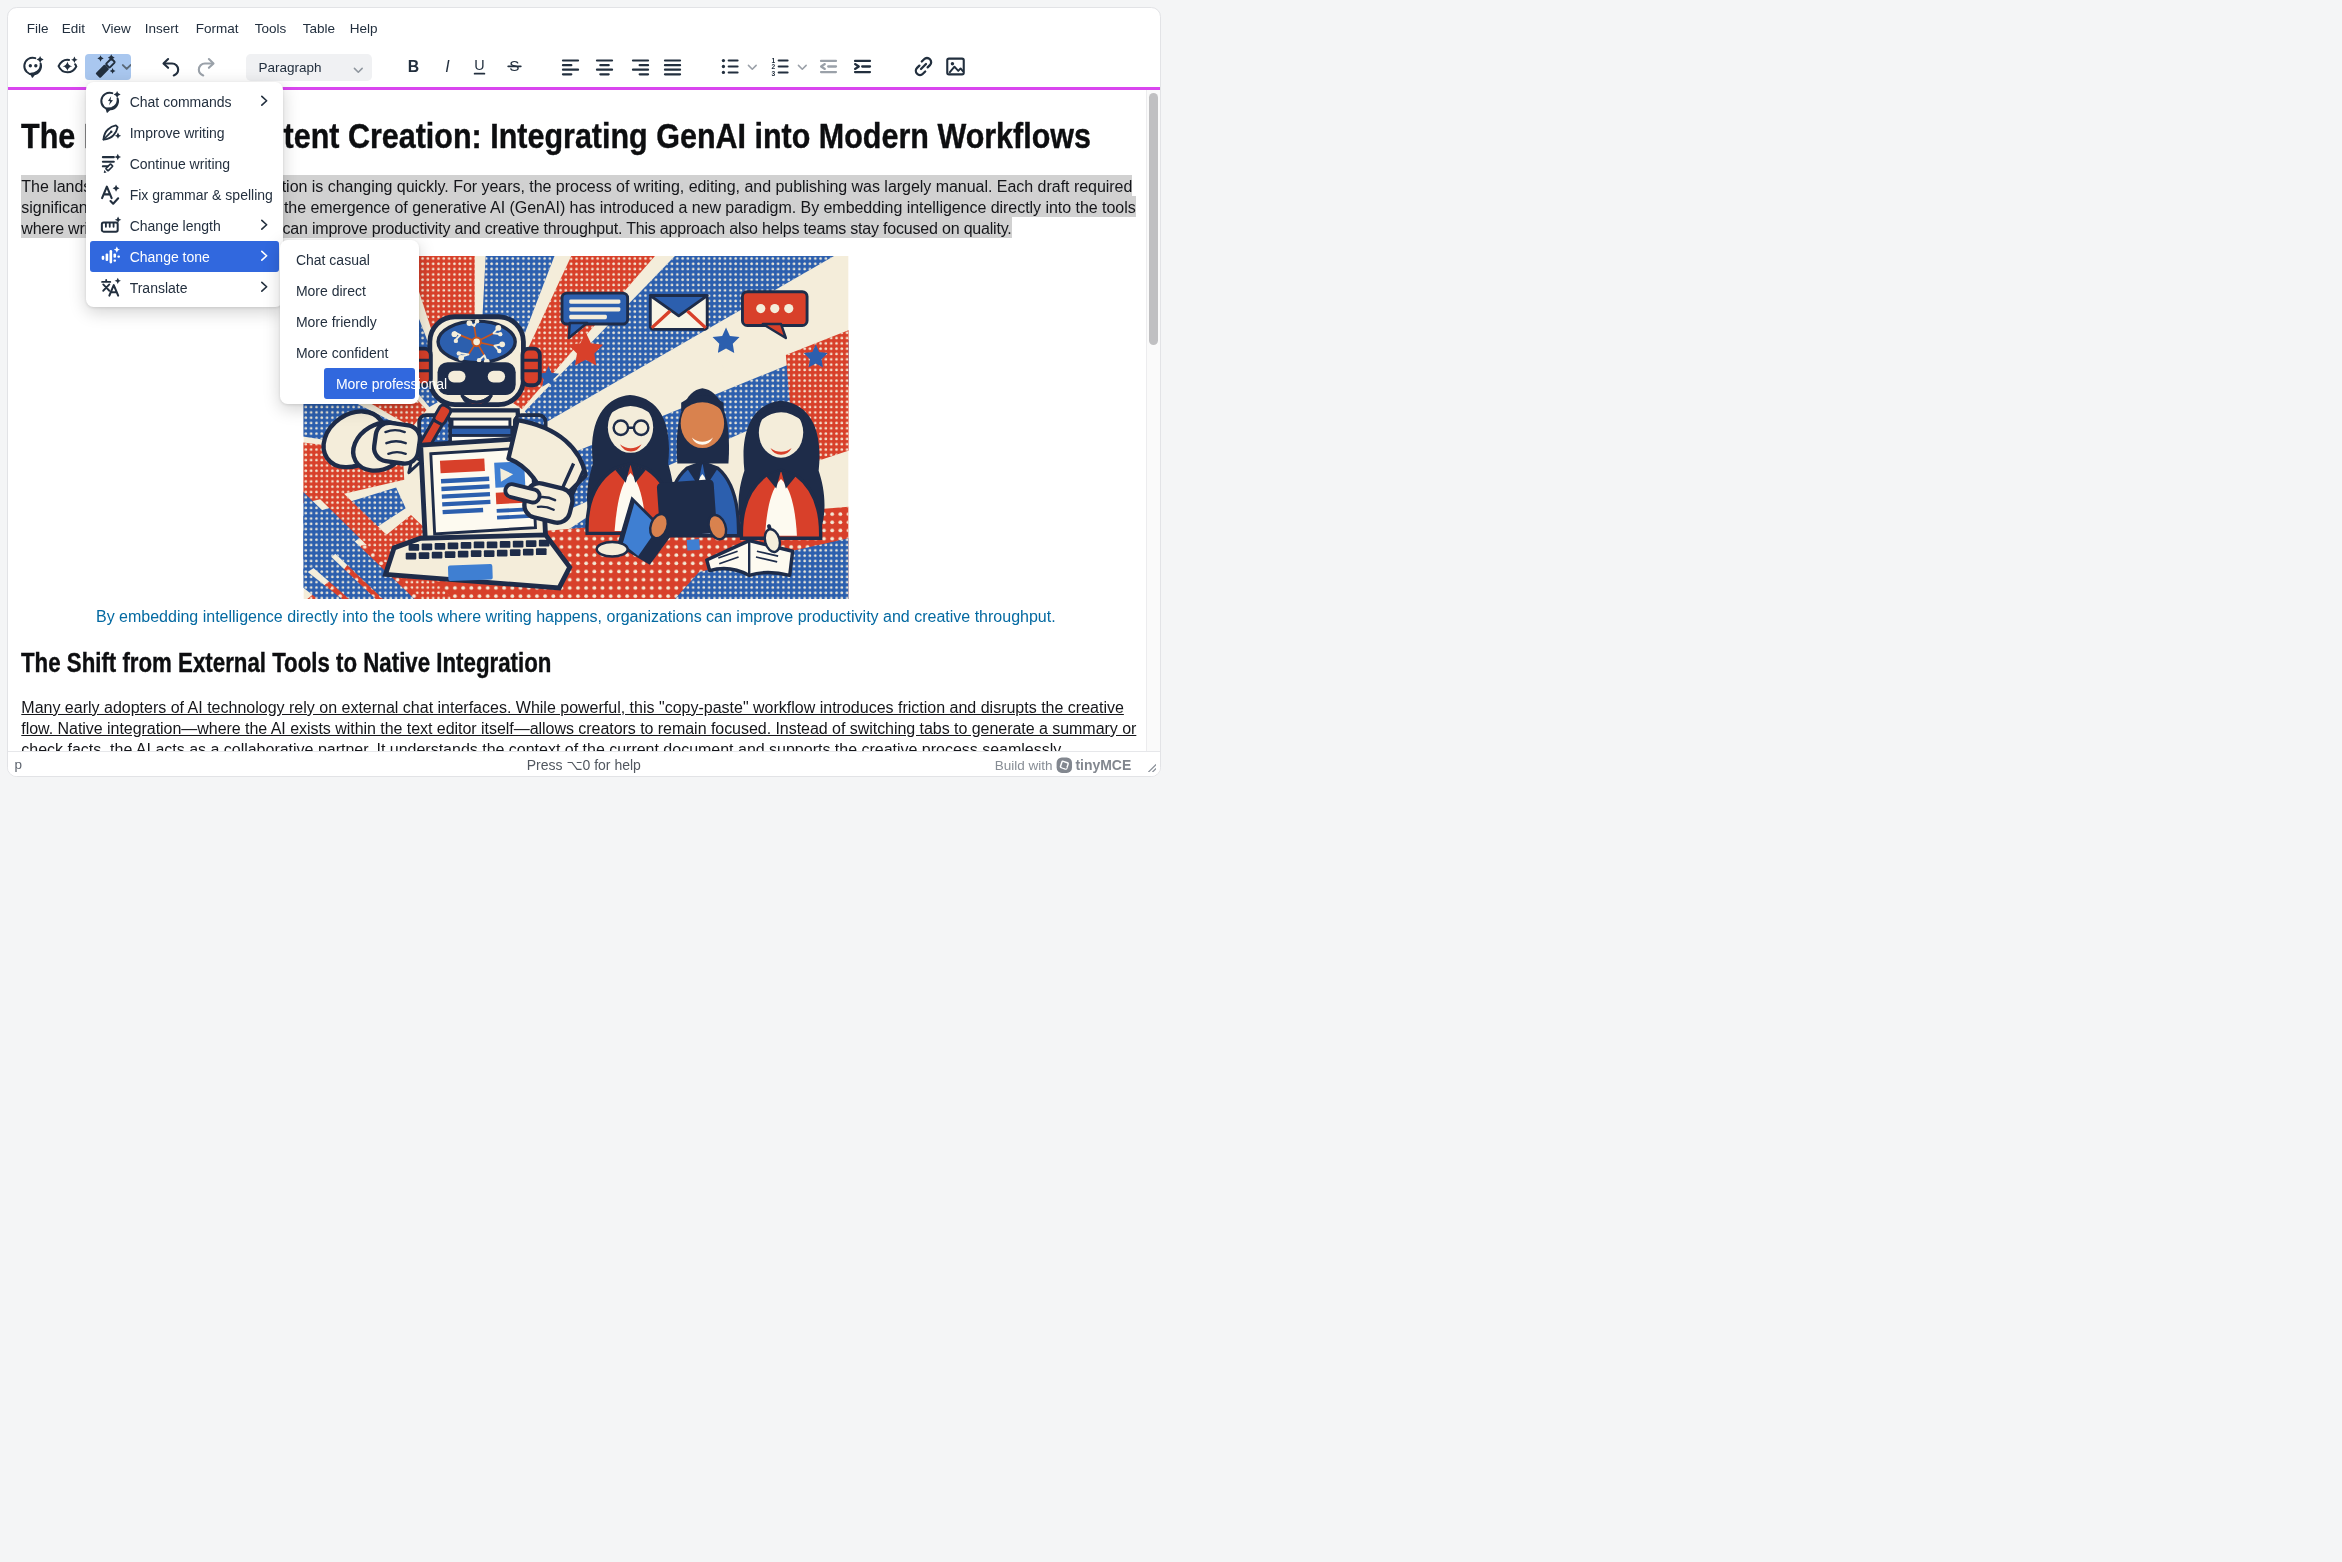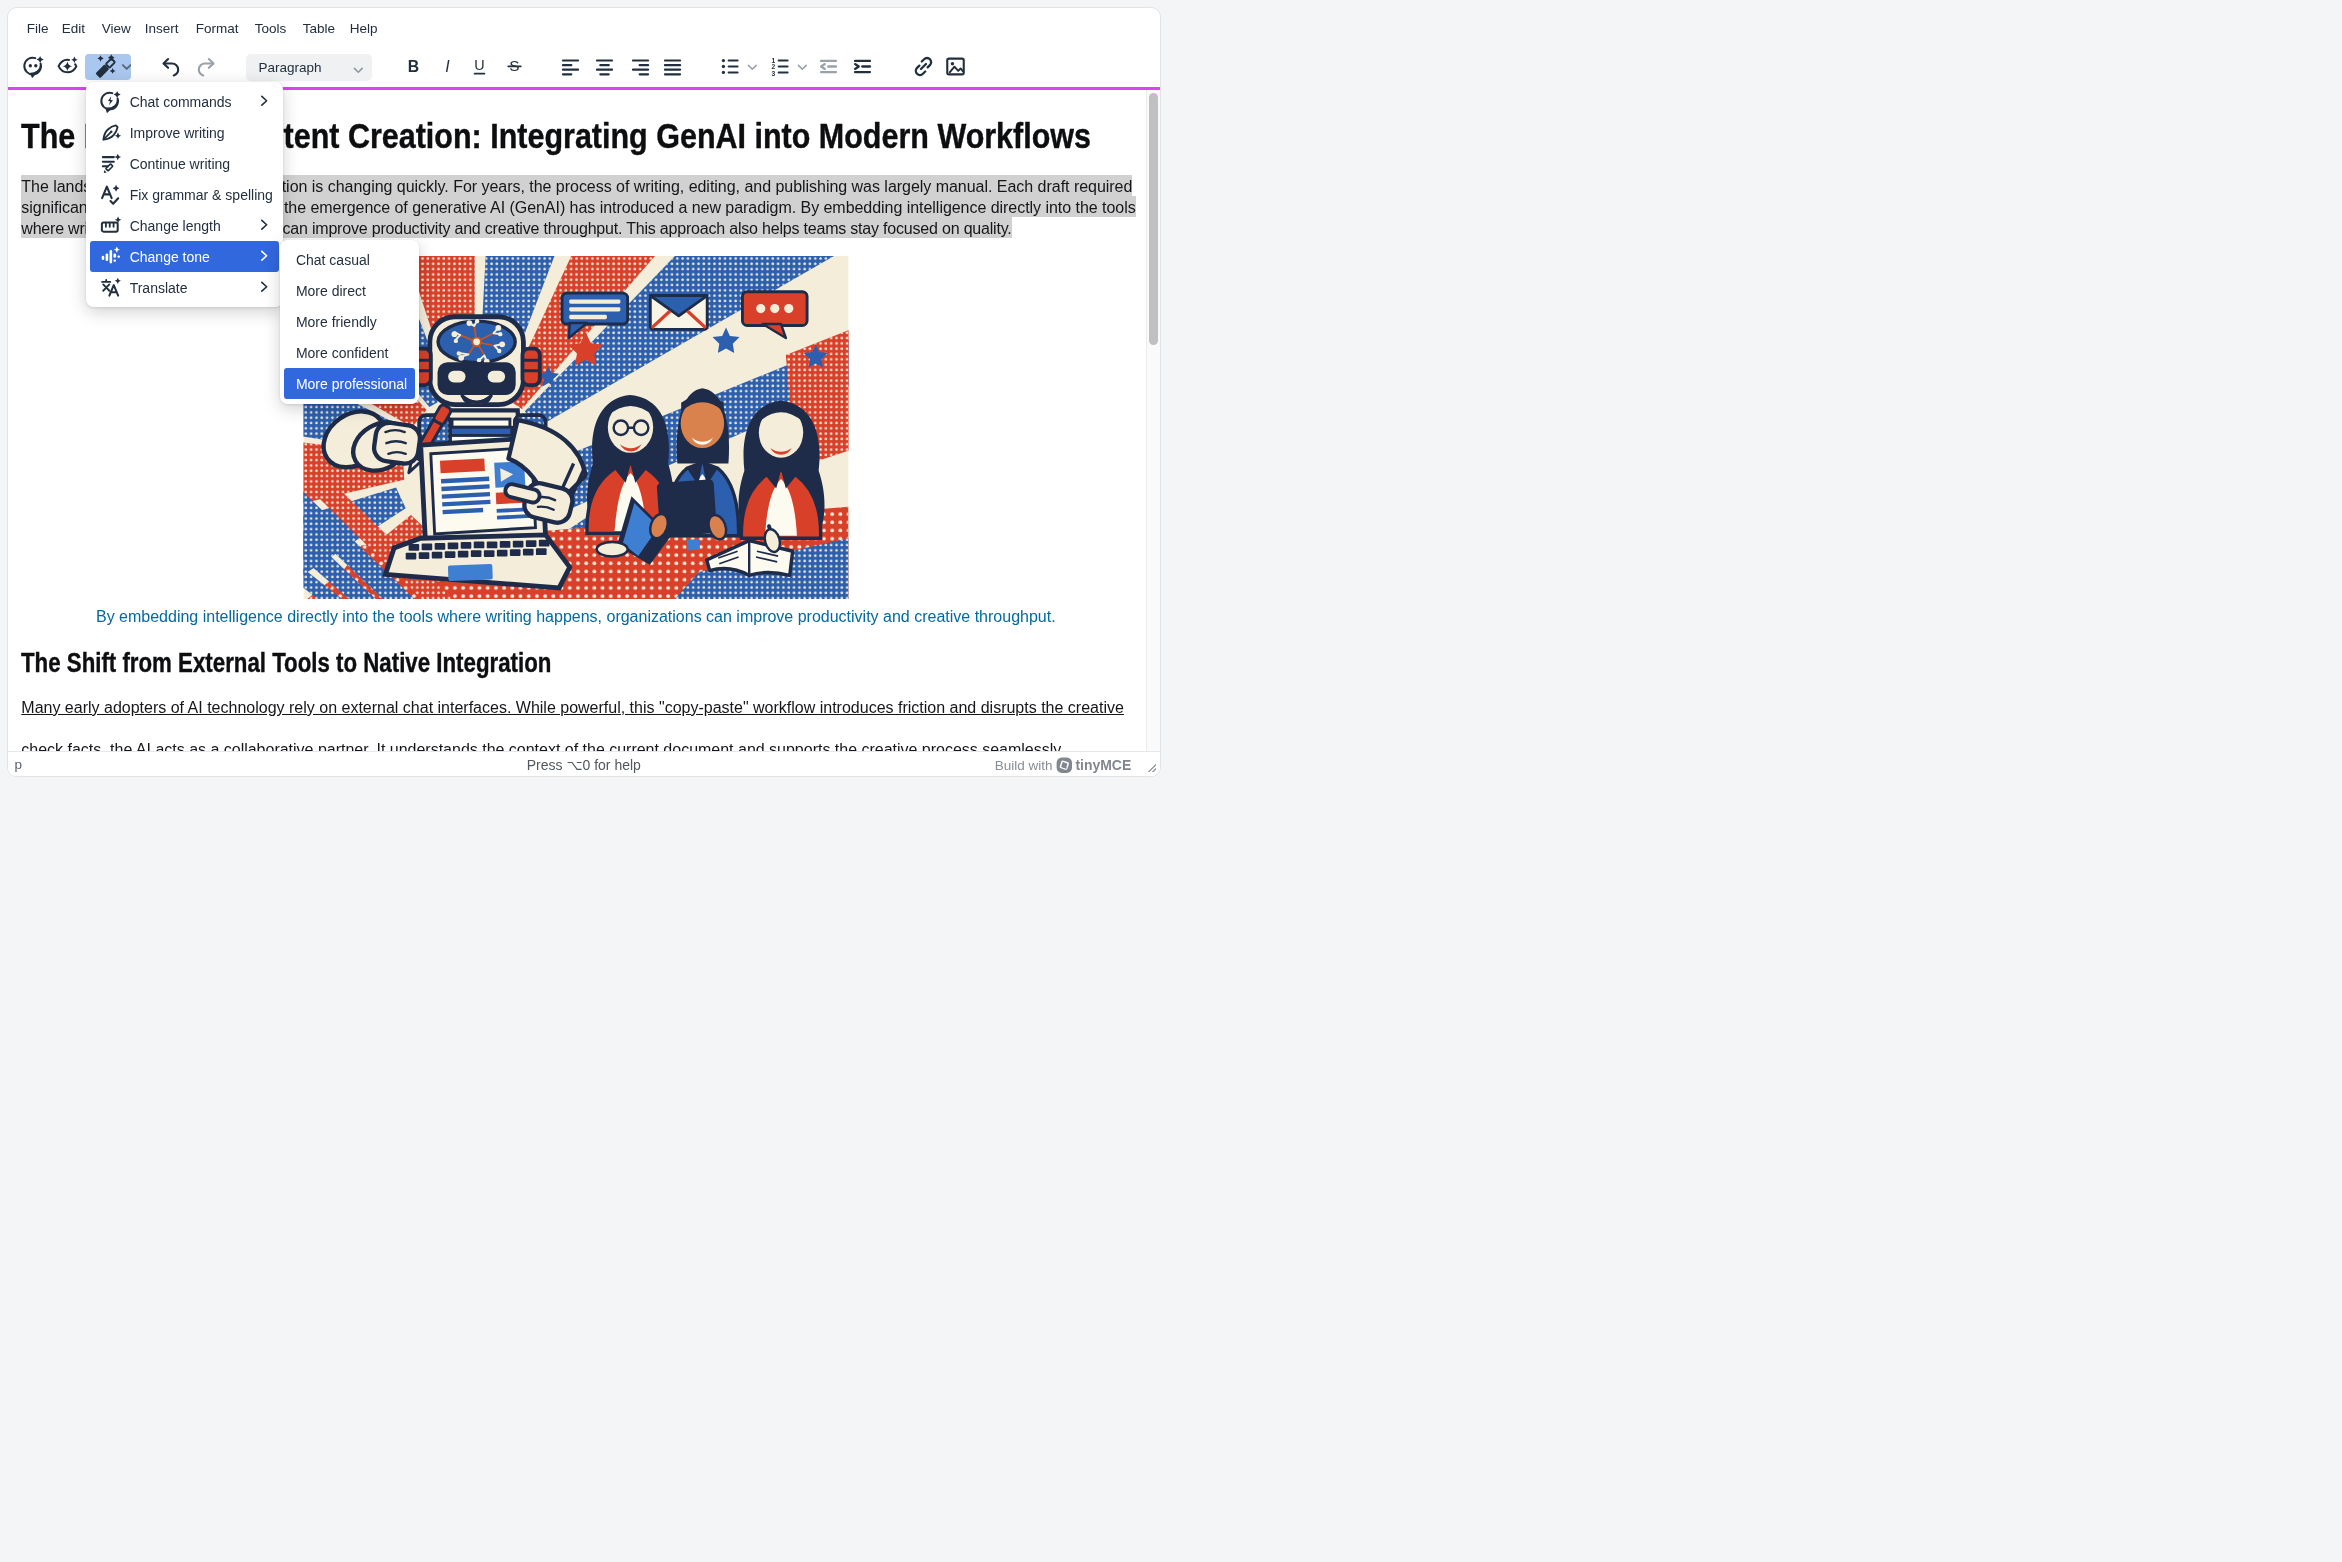--- a/index.html
+++ b/index.html
@@ -38,21 +38,21 @@
 .sb-brand { position:absolute; right:29px; top:4.8px; color:#878d95; }
 
 .menu { position:absolute; background:#fff; border-radius:7.7px; box-shadow:0 4.8px 17.4px rgba(0,0,0,.18), 0 1px 2.9px rgba(0,0,0,.1); z-index:30; }
 .menu1 { left:86px; top:82px; width:197px; height:225px; padding:4.3px; }
 .menu2 { left:280px; top:240px; width:139px; height:164px; padding:4.3px; }
 .mrow { height:31px; border-radius:2.9px; display:flex; align-items:center; font-size:14px; color:#24303f; position:relative; white-space:nowrap; }
 .mrow .ic { width:23px; height:23px; margin-left:8.7px; margin-right:7.7px; flex:none; }
 .mrow .arr { position:absolute; right:8.7px; top:8.2px; }
 .mrow.blue { background:#3168de; color:#fff; }
 .m2row { height:31px; border-radius:2.9px; display:flex; align-items:center; font-size:14px; color:#24303f; padding-left:11.6px; white-space:nowrap; }
-.m2row.blue { background:#3168de; color:#fff; }
+.m2row.blue { background:#3168de; color:#fff;margin-left:40px; }
 </style>
 </head>
 <body>
 <div class="frame">
   <div class="menubar">
     <span class="mi" style="left:19px">File</span>
       <span class="mi" style="left:54px">Edit</span>
       <span class="mi" style="left:94px">View</span>
       <span class="mi" style="left:137px">Insert</span>
       <span class="mi" style="left:188px">Format</span>
@@ -471,21 +471,21 @@
 <path d="M860 626 l40 -14 M862 638 l40 -14 M940 612 l44 10 M938 624 l44 10" stroke="#1e2c49" stroke-width="3.5"></path>
 <path d="M965 560 l14 46" stroke="#1e2c49" stroke-width="8" stroke-linecap="round"></path>
 <ellipse cx="972" cy="590" rx="15" ry="24" fill="#f4edda" stroke="#1e2c49" stroke-width="5" transform="rotate(-15 972 590)"></ellipse>
 </g>
 </g>
 </svg></div>
     <div class="figcap">By embedding intelligence directly into the tools where writing happens, organizations can improve productivity and creative throughput.</div>
     <div class="h2">The Shift from External Tools to Native Integration</div>
     <div class="p2">
       <span style="letter-spacing:0">Many early adopters of AI technology rely on external chat interfaces. While powerful, this "copy-paste" workflow introduces friction and disrupts the creative</span><br>
-      <br>
+      <span style="letter-spacing:-0.04px">flow. Native integration—where the AI exists within the text editor itself—allows creators to remain focused. Instead of switching tabs to generate a summary or</span><br>
       <span style="letter-spacing:-0.01px">check facts, the AI acts as a collaborative partner. It understands the context of the current document and supports the creative process seamlessly.</span>
     </div>
   </div>
   <div class="sbar">
       <div class="sthumb"></div>
     </div>
   <div class="statusbar">
     <span class="sb-p">p</span>
     <div class="sb-help">Press ⌥0 for help</div>
     <div class="sb-brand" id="brand" style="right:16.4px;display:flex;align-items:center;gap:3.9px;">Build with

